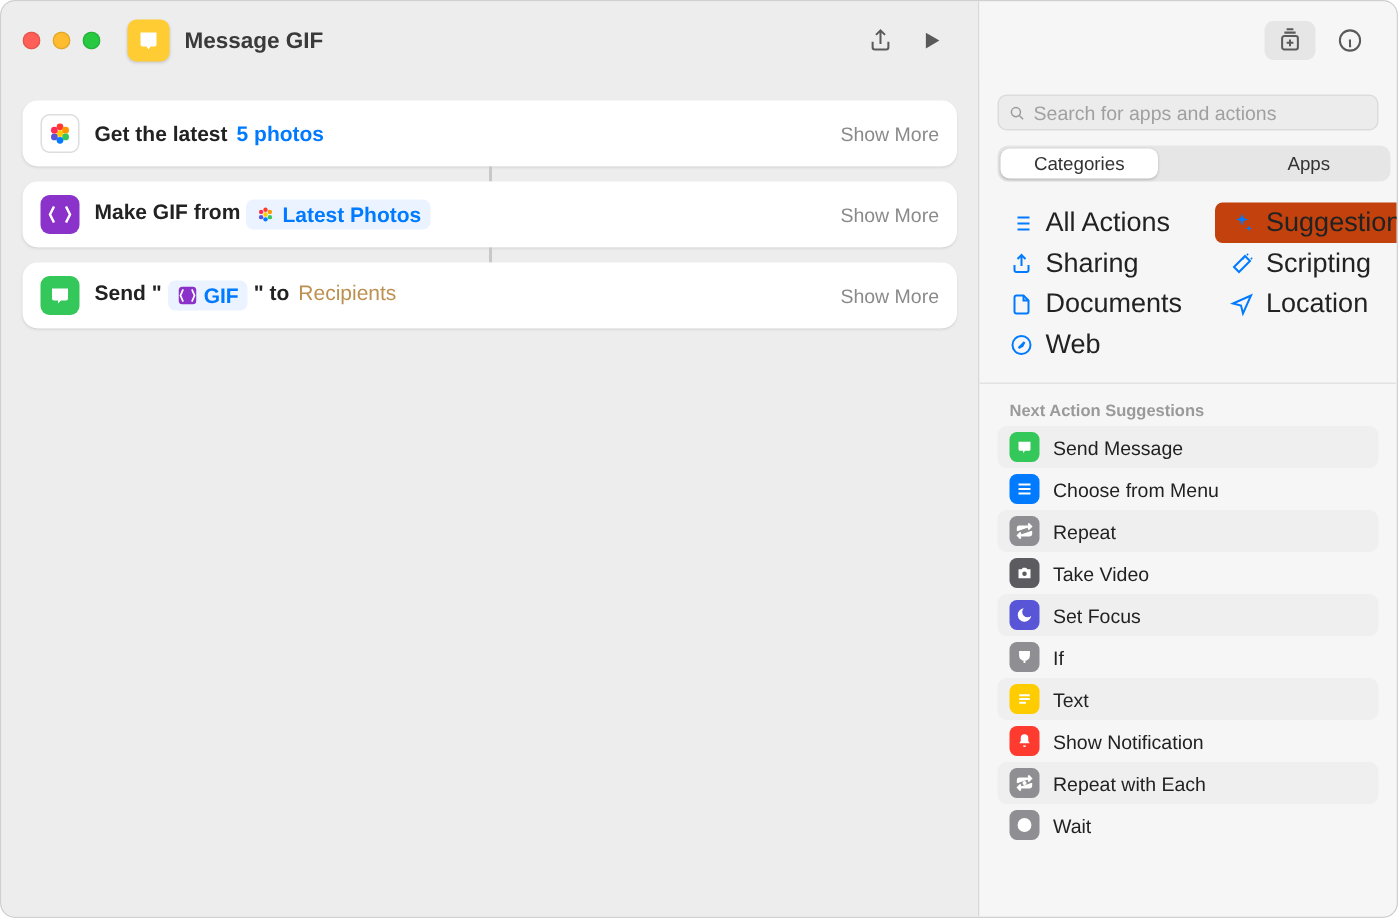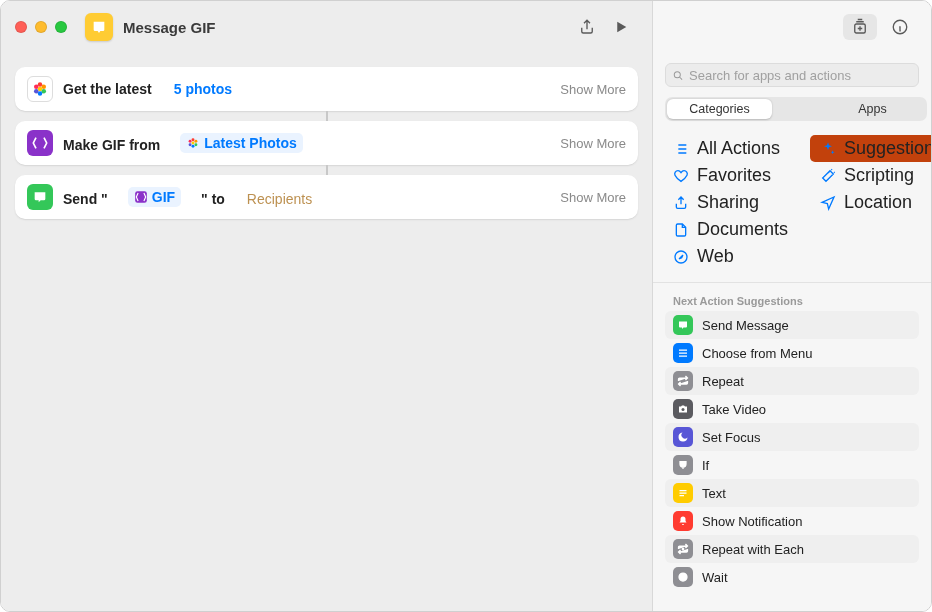--- a/index.html
+++ b/index.html
@@ -106,21 +106,21 @@
   margin-right: 10px;
   flex-shrink: 0;
 }
 .icon-photos { background: linear-gradient(135deg, #ffb347, #ffcc33, #a8e063, #56ccf2, #bd10e0); background: #fff; border: 0.5px solid #ddd;}
 .icon-photos svg { width: 18px; height: 18px; }
 .icon-gif { background: #8a32c9; }
 .icon-gif svg { width: 16px; height: 16px; fill: #fff; }
 .icon-messages { background: #34c759; }
 .icon-messages svg { width: 16px; height: 16px; fill: #fff; }
 
-.action-text { font-size: 14px; color: #222; font-weight: 600; display: flex; align-items: flex-end; gap: 20px; flex-wrap: wrap;}
+.action-text { font-size: 14px; color: #222; font-weight: 600; display: flex; align-items: flex-start; gap: 4px; flex-wrap: wrap;}
 .token {
   display: inline-flex; align-items: center;
   color: #007aff; font-weight: 600;
   padding: 0 2px;
 }
 .token-pill {
   background: #eaf3ff;
   border-radius: 5px;
   padding: 2px 6px;
   display: inline-flex; align-items: center; gap: 4px;
@@ -369,26 +369,20 @@
 
       <div>
         <div class="cat-item">
           <svg viewBox="0 0 24 24" fill="none" stroke="currentColor" stroke-width="2">
               <path d="M8 6h12M8 12h12M8 18h12M4 6h.01M4 12h.01M4 18h.01"></path>
             </svg>
           <span>All Actions</span>
         </div>
         <div class="cat-item">
           <svg viewBox="0 0 24 24" fill="none" stroke="currentColor" stroke-width="2">
-              <path d="M12 20s-7-4.5-9-9c-1.5-3.5 1-7 4.5-7 2 0 3.5 1.5 4.5 3 1-1.5 2.5-3 4.5-3 3.5 0 6 3.5 4.5 7-2 4.5-9 9-9 9z"></path>
-            </svg>
-          <span>Favorites</span>
-        </div>
-        <div class="cat-item">
-          <svg viewBox="0 0 24 24" fill="none" stroke="currentColor" stroke-width="2">
               <path d="M12 3v11M8 7l4-4 4 4M5 13v5a2 2 0 0 0 2 2h10a2 2 0 0 0 2-2v-5"></path>
             </svg>
           <span>Sharing</span>
         </div>
         <div class="cat-item">
           <svg viewBox="0 0 24 24" fill="none" stroke="currentColor" stroke-width="2">
               <path d="M14 3H7a2 2 0 0 0-2 2v14a2 2 0 0 0 2 2h10a2 2 0 0 0 2-2V8z"></path>
               <path d="M14 3v5h5"></path>
             </svg>
           <span>Documents</span>

